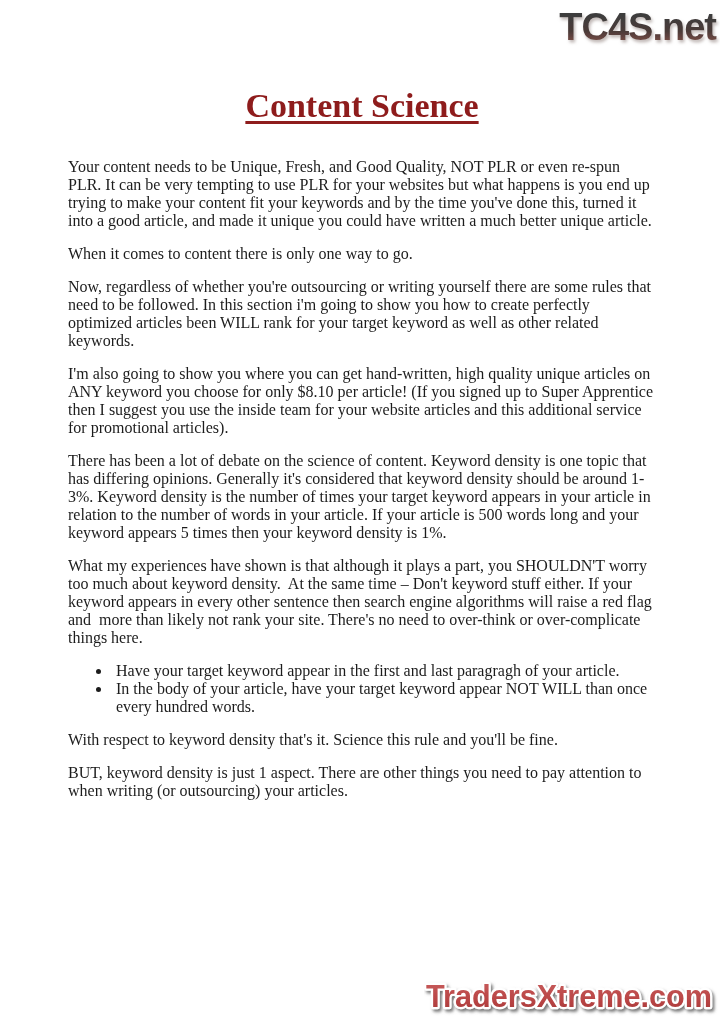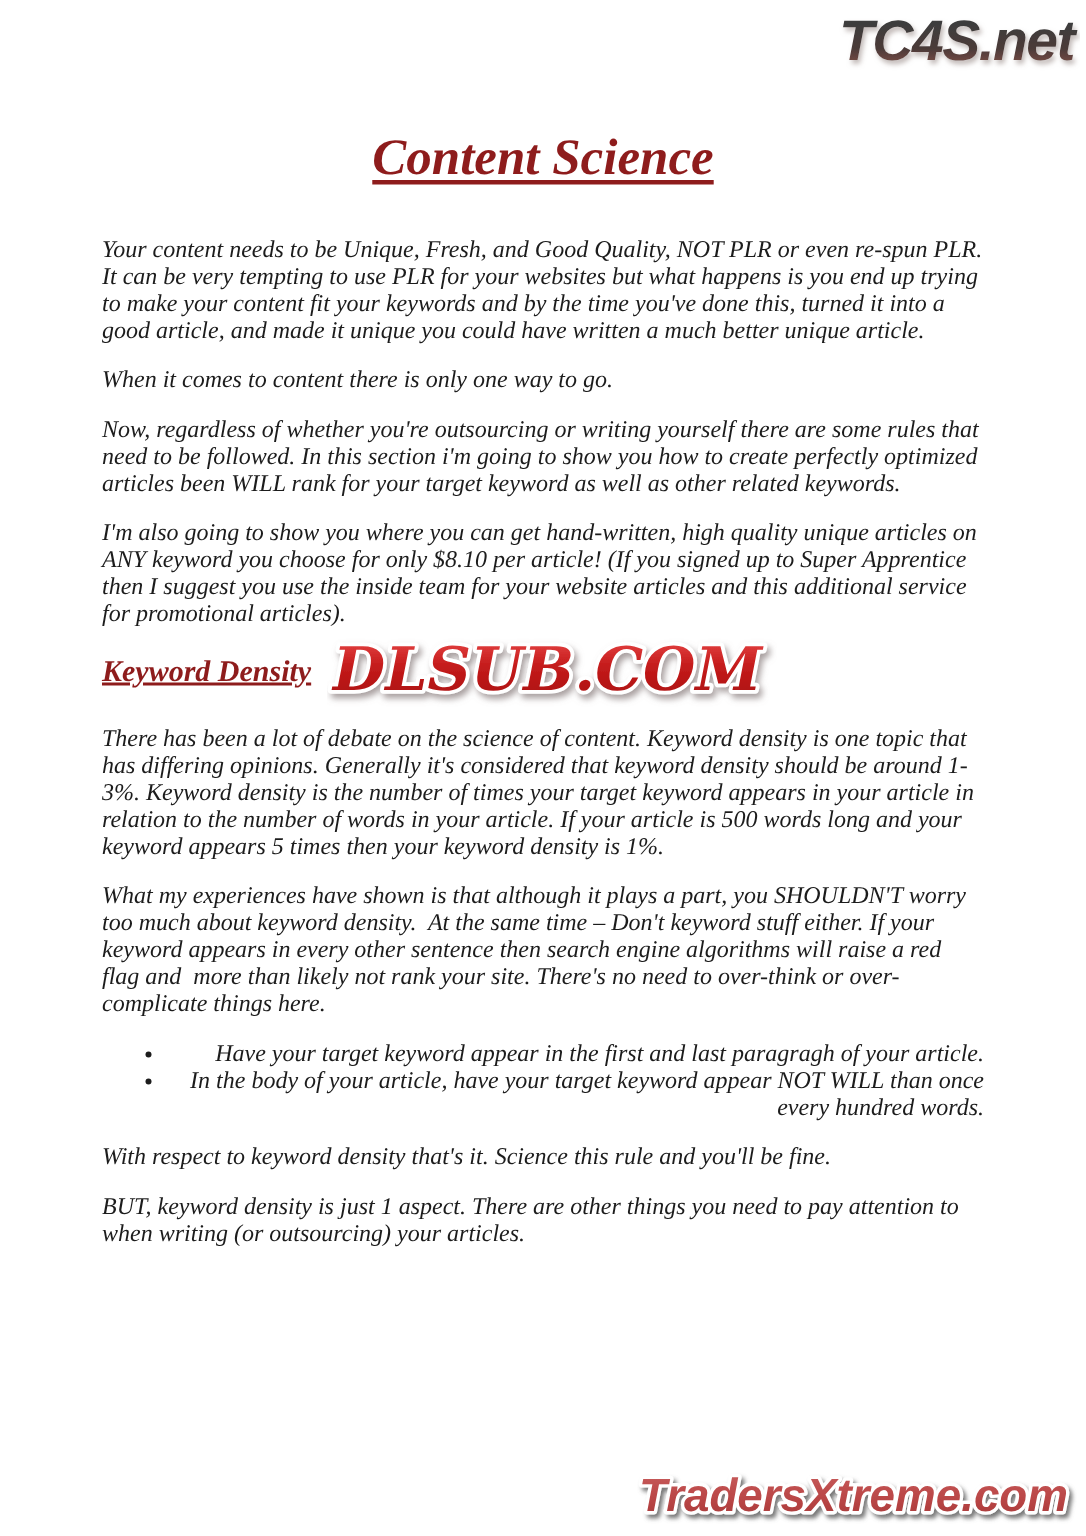--- a/index.html
+++ b/index.html
@@ -9,21 +9,20 @@
     background: #ffffff;
     position: relative;
     overflow: hidden;
     font-family: "Liberation Serif", serif;
     color: #1c1c1c;
   }
   .page {
     position: relative;
     width: 724px;
     height: 1024px;
-    font-style: italic;
   }
   .header-logo {
     position: absolute;
     top: 2px;
     right: 4px;
     width: 210px;
     height: 50px;
   }
   .doc-title {
     padding-top: 84px;
@@ -72,21 +71,20 @@
     height: 54px;
   }
   ul.rules {
     margin: 0 0 15px 0;
     padding: 0 0 0 44px;
     list-style: disc;
   }
   ul.rules li {
     margin: 0;
     padding-left: 4px;
-    text-align: right;
   }
   .footer-logo {
     position: absolute;
     bottom: 6px;
     right: 6px;
     width: 294px;
     height: 42px;
   }
 </style>
 </head>
@@ -112,36 +110,20 @@
     <span>Content Science</span>
   </h1>
 
   <div class="content">
 
     <p>Your content needs to be Unique, Fresh, and Good Quality, NOT PLR or even re-spun PLR. It can be very tempting to use PLR for your websites but what happens is you end up trying to make your content fit your keywords and by the time you've done this, turned it into a good article, and made it unique you could have written a much better unique article.</p>
     <p>When it comes to content there is only one way to go.</p>
     <p>Now, regardless of whether you're outsourcing or writing yourself there are some rules that need to be followed. In this section i'm going to show you how to create perfectly optimized articles been WILL rank for your target keyword as well as other related keywords.</p>
     <p>I'm also going to show you where you can get hand-written, high quality unique articles on ANY keyword you choose for only $8.10 per article! (If you signed up to Super Apprentice then I suggest you use the inside team for your website articles and this additional service for promotional articles).</p>
 
-    <div class="section-heading-row">
-      <span class="section-heading">Keyword Density</span>
-      <svg class="watermark-logo" viewBox="0 0 300 54">
-        <defs>
-          <linearGradient id="gradWm" x1="0" y1="0" x2="0" y2="1">
-            <stop offset="0.05" stop-color="#e64444"></stop>
-            <stop offset="0.45" stop-color="#c41b1b"></stop>
-            <stop offset="1" stop-color="#a81010"></stop>
-          </linearGradient>
-          <filter id="fWm" x="-15%" y="-25%" width="135%" height="165%">
-            <feDropShadow dx="2" dy="3" stdDeviation="2" flood-color="#9a8f8f" flood-opacity="0.85"></feDropShadow>
-          </filter>
-        </defs>
-        <text x="4" y="41" font-family="DejaVu Serif, serif" font-weight="bold" font-size="40" fill="url(#gradWm)" stroke="#ffffff" stroke-width="5" paint-order="stroke" stroke-linejoin="round" filter="url(#fWm)" textLength="286" lengthAdjust="spacingAndGlyphs">DLSUB.COM</text>
-      </svg>
-    </div>
 
     <p>There has been a lot of debate on the science of content. Keyword density is one topic that has differing opinions. Generally it's considered that keyword density should be around 1-3%. Keyword density is the number of times your target keyword appears in your article in relation to the number of words in your article. If your article is 500 words long and your keyword appears 5 times then your keyword density is 1%.</p>
     <p>What my experiences have shown is that although it plays a part, you SHOULDN'T worry too much about keyword density.  At the same time – Don't keyword stuff either. If your keyword appears in every other sentence then search engine algorithms will raise a red flag and  more than likely not rank your site. There's no need to over-think or over-complicate things here.</p>
 
     <ul class="rules">
       <li>Have your target keyword appear in the first and last paragragh of your article.</li>
       <li>In the body of your article, have your target keyword appear NOT WILL than once every hundred words.</li>
     </ul>
 
     <p>With respect to keyword density that's it. Science this rule and you'll be fine.</p>

